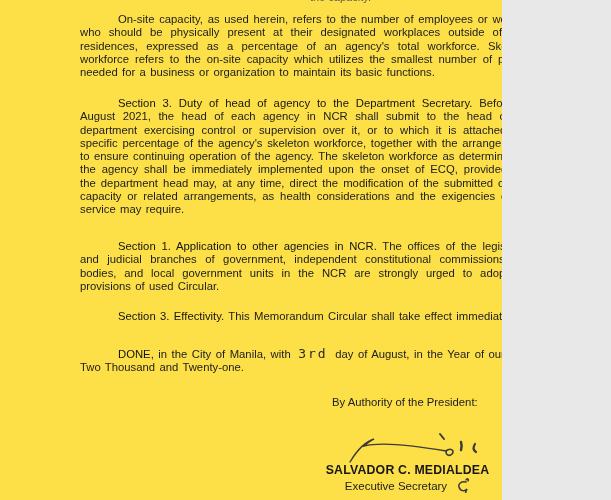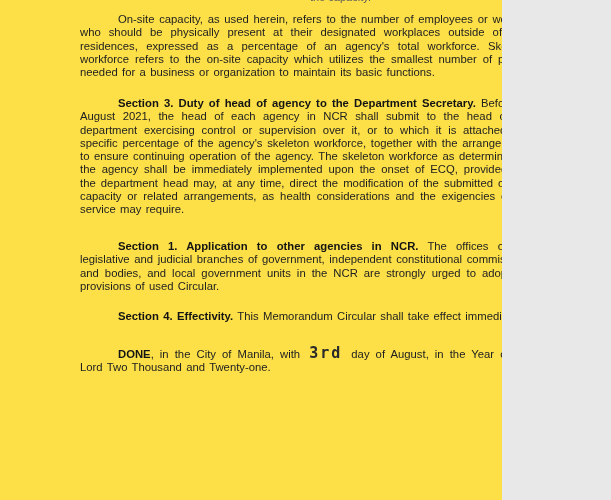--- a/index.html
+++ b/index.html
@@ -21,27 +21,27 @@
     font-size:11px;
   }
   .para{
     position:absolute;
     left:80px;width:452px;
     text-align:justify;
     text-indent:38px;
     margin:0;
     word-spacing:1.2px;
   }
-  .para b{font-weight:bold;color:#141414;}
+  .para b{font-weight:normal;color:#141414;}
   .typed-day{
     font-family:"DejaVu Sans Mono","Liberation Mono",monospace;
-    font-size:15px;
+    font-size:13px;
     letter-spacing:2px;
     padding:0 3px;
-    font-weight:bold;
+    font-weight:normal;
     color:#2a2a2a;
   }
   .authority{
     position:absolute;
     left:332px;top:396px;
     margin:0;
   }
   .sig-block{
     position:absolute;
     left:300px;top:430px;
@@ -76,19 +76,33 @@
 <div class="page">
 
   <div class="clipped-line">the capacity.</div>
 
   <p class="para" style="top:13px;"><span>On-site capacity, as used herein, refers to the number of employees or workers who should be physically present at their designated workplaces outside of their residences, expressed as a percentage of an agency's total workforce. Skeleton workforce refers to the on-site capacity which utilizes the smallest number of people needed for a business or organization to maintain its basic functions.</span></p>
 
   <p class="para" style="top:97px;"><b>Section 3. Duty of head of agency to the Department Secretary.</b><span> Before 06 August 2021, the head of each agency in NCR shall submit to the head of the department exercising control or supervision over it, or to which it is attached, the specific percentage of the agency's skeleton workforce, together with the arrangements to ensure continuing operation of the agency. The skeleton workforce as determined by the agency shall be immediately implemented upon the onset of ECQ, provided that the department head may, at any time, direct the modification of the submitted on-site capacity or related arrangements, as health considerations and the exigencies of the service may require.</span></p>
 
   <p class="para" style="top:240px;"><b>Section 1. Application to other agencies in NCR.</b><span> The offices of the legislative and judicial branches of government, independent constitutional commissions and bodies, and local government units in the NCR are strongly urged to adopt the provisions of used Circular.</span></p>
 
-  <p class="para" style="top:310px;"><b>Section 4. Effectivity.</b><span> This Memorandum Circular shall take effect immediately.</span></p>
+  <p class="para" style="top:310px;"><b>Section 3. Effectivity.</b><span> This Memorandum Circular shall take effect immediately.</span></p>
 
   <p class="para" style="top:347px;"><b>DONE</b><span>, in the City of Manila, with </span><span class="typed-day">3rd</span><span> day of August, in the Year of our Lord Two Thousand and Twenty-one.</span></p>
 
+  <p class="authority">By Authority of the President:</p>
 
+  <div class="sig-block">
+    <svg class="signature-svg" width="160" height="36" viewBox="0 0 160 36" aria-hidden="true">
+      <path d="M22,32 C28,22 36,12 46,9 C41,12 38,14 36,16 C55,11 95,17 118,21" fill="none" stroke="#3a3a3a" stroke-width="1.4" stroke-linecap="round"></path>
+      <path d="M118,21 c5,-4 9,0 6,3 c-3,3 -8,0 -5,-4" fill="none" stroke="#3a3a3a" stroke-width="1.6" stroke-linecap="round"></path>
+      <path d="M112,4 l4,5" fill="none" stroke="#3a3a3a" stroke-width="2" stroke-linecap="round"></path>
+      <path d="M133,12 c1,3 1,5 0,8" fill="none" stroke="#3a3a3a" stroke-width="2.4" stroke-linecap="round"></path>
+      <path d="M147,14 c-2,3 -2,6 1,8" fill="none" stroke="#3a3a3a" stroke-width="2.2" stroke-linecap="round"></path>
+    </svg>
+    <div class="signatory-name">SALVADOR C. MEDIALDEA</div>
+    <div class="signatory-title"><span>Executive Secretary</span><svg class="title-mark" width="13" height="15" viewBox="0 0 13 15" aria-hidden="true">
+        <path d="M9,2 c1,-2 3,-1 2,1 M9,4 C4,3 1,6 2,9 c1,4 6,5 8,2 c-1,3 -2,4 -1,3" fill="none" stroke="#3a3a3a" stroke-width="1.5" stroke-linecap="round"></path>
+      </svg></div>
+  </div>
 
 </div>
 
 </body></html>

